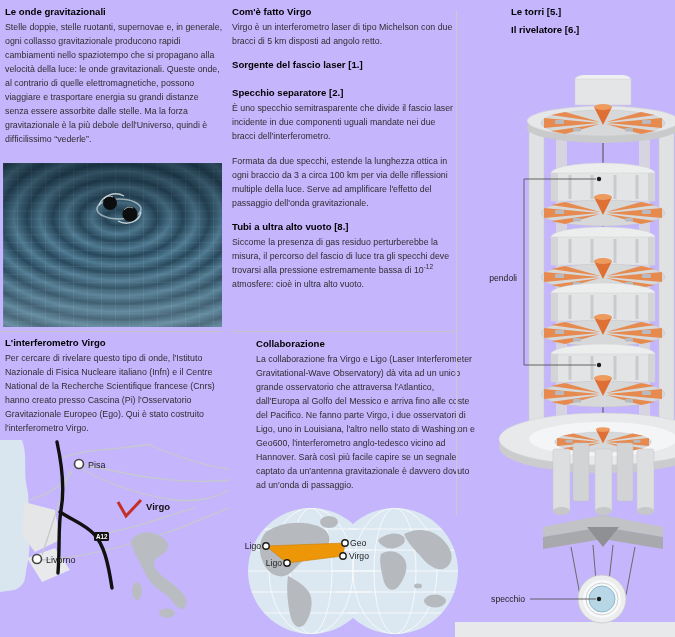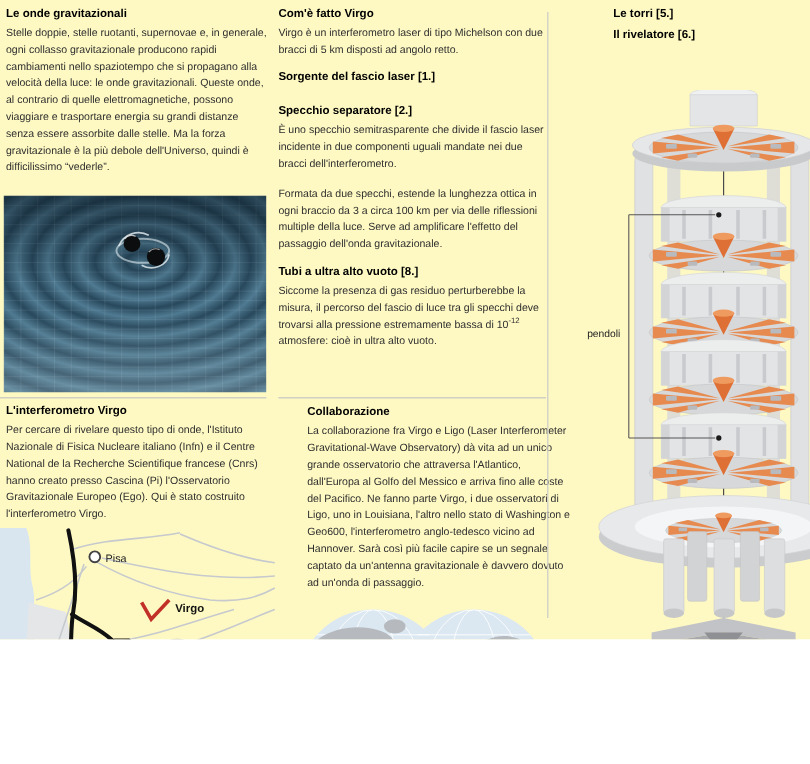--- a/index.html
+++ b/index.html
@@ -1,16 +1,16 @@
 <!DOCTYPE html>
 <html><head>
 <meta charset="utf-8">
 <style>
   html,body{margin:0;padding:0;background:#fff;}
-  #page{position:relative;width:675px;height:533px;background:#fef9c3;overflow:hidden;
+  #page{position:relative;width:675px;height:637px;background:#c4b5fd;overflow:hidden;
         font-family:"Liberation Sans",sans-serif;}
   .h{font-weight:bold;font-size:9.6px;color:#000;margin:0 0 2px 0;line-height:12px;}
   .p{font-size:8.8px;line-height:14px;color:#2e2e2e;margin:0 0 11px 0;}
   .col{position:absolute;}
   .rule{position:absolute;height:1px;background:#c5c5c5;}
   .vdiv{position:absolute;width:1px;background:#cacaca;}
   sup.exp{font-size:6.5px;vertical-align:super;line-height:0;}
   svg text{font-family:"Liberation Sans",sans-serif;}
   .maplabel{font-size:9px;fill:#222;}
   .maplabel-bold{font-size:9.5px;font-weight:bold;fill:#111;}

